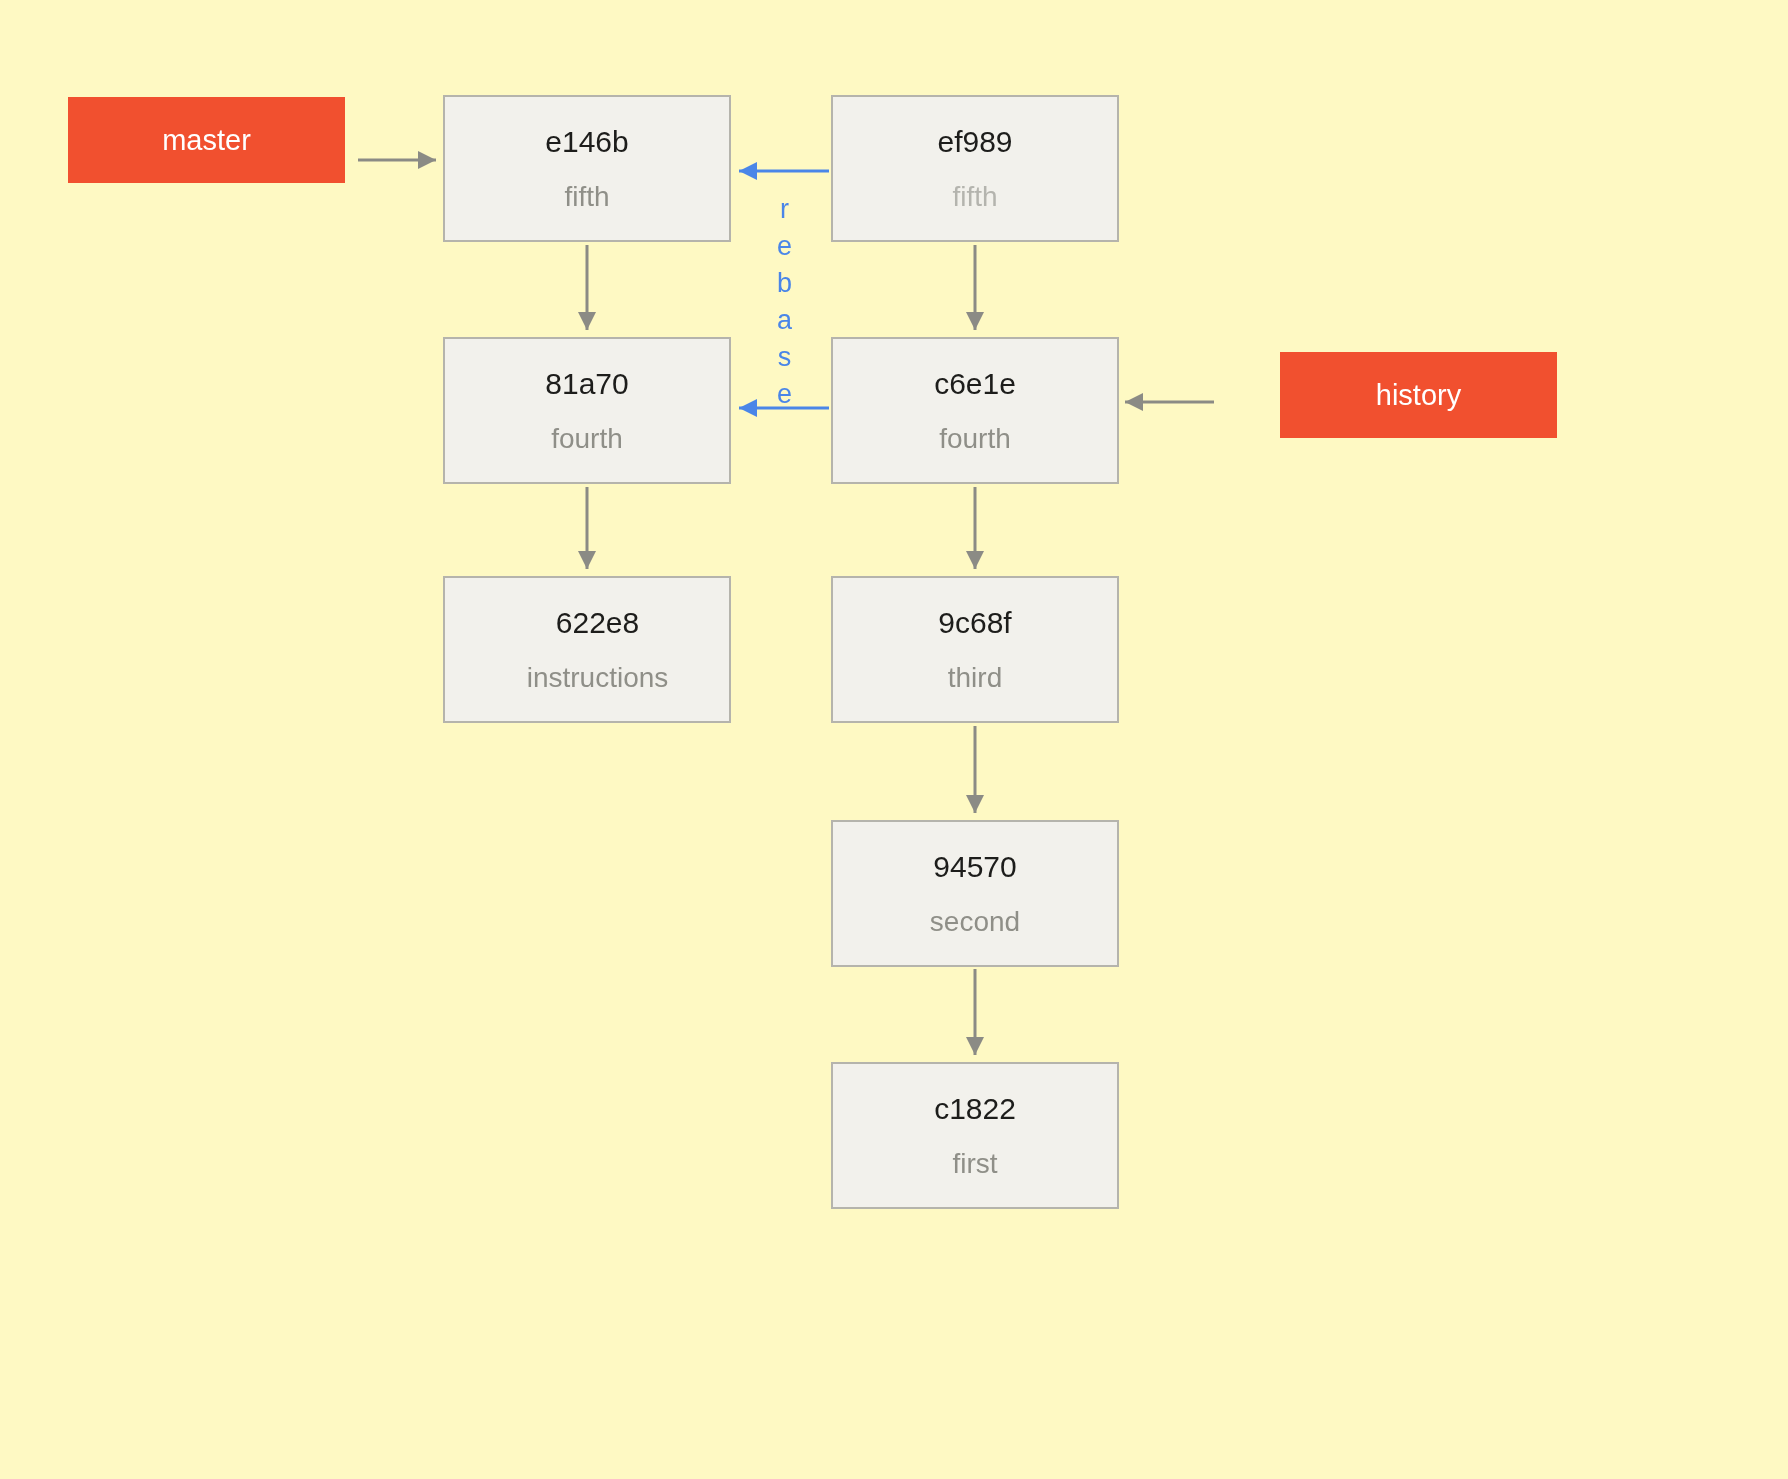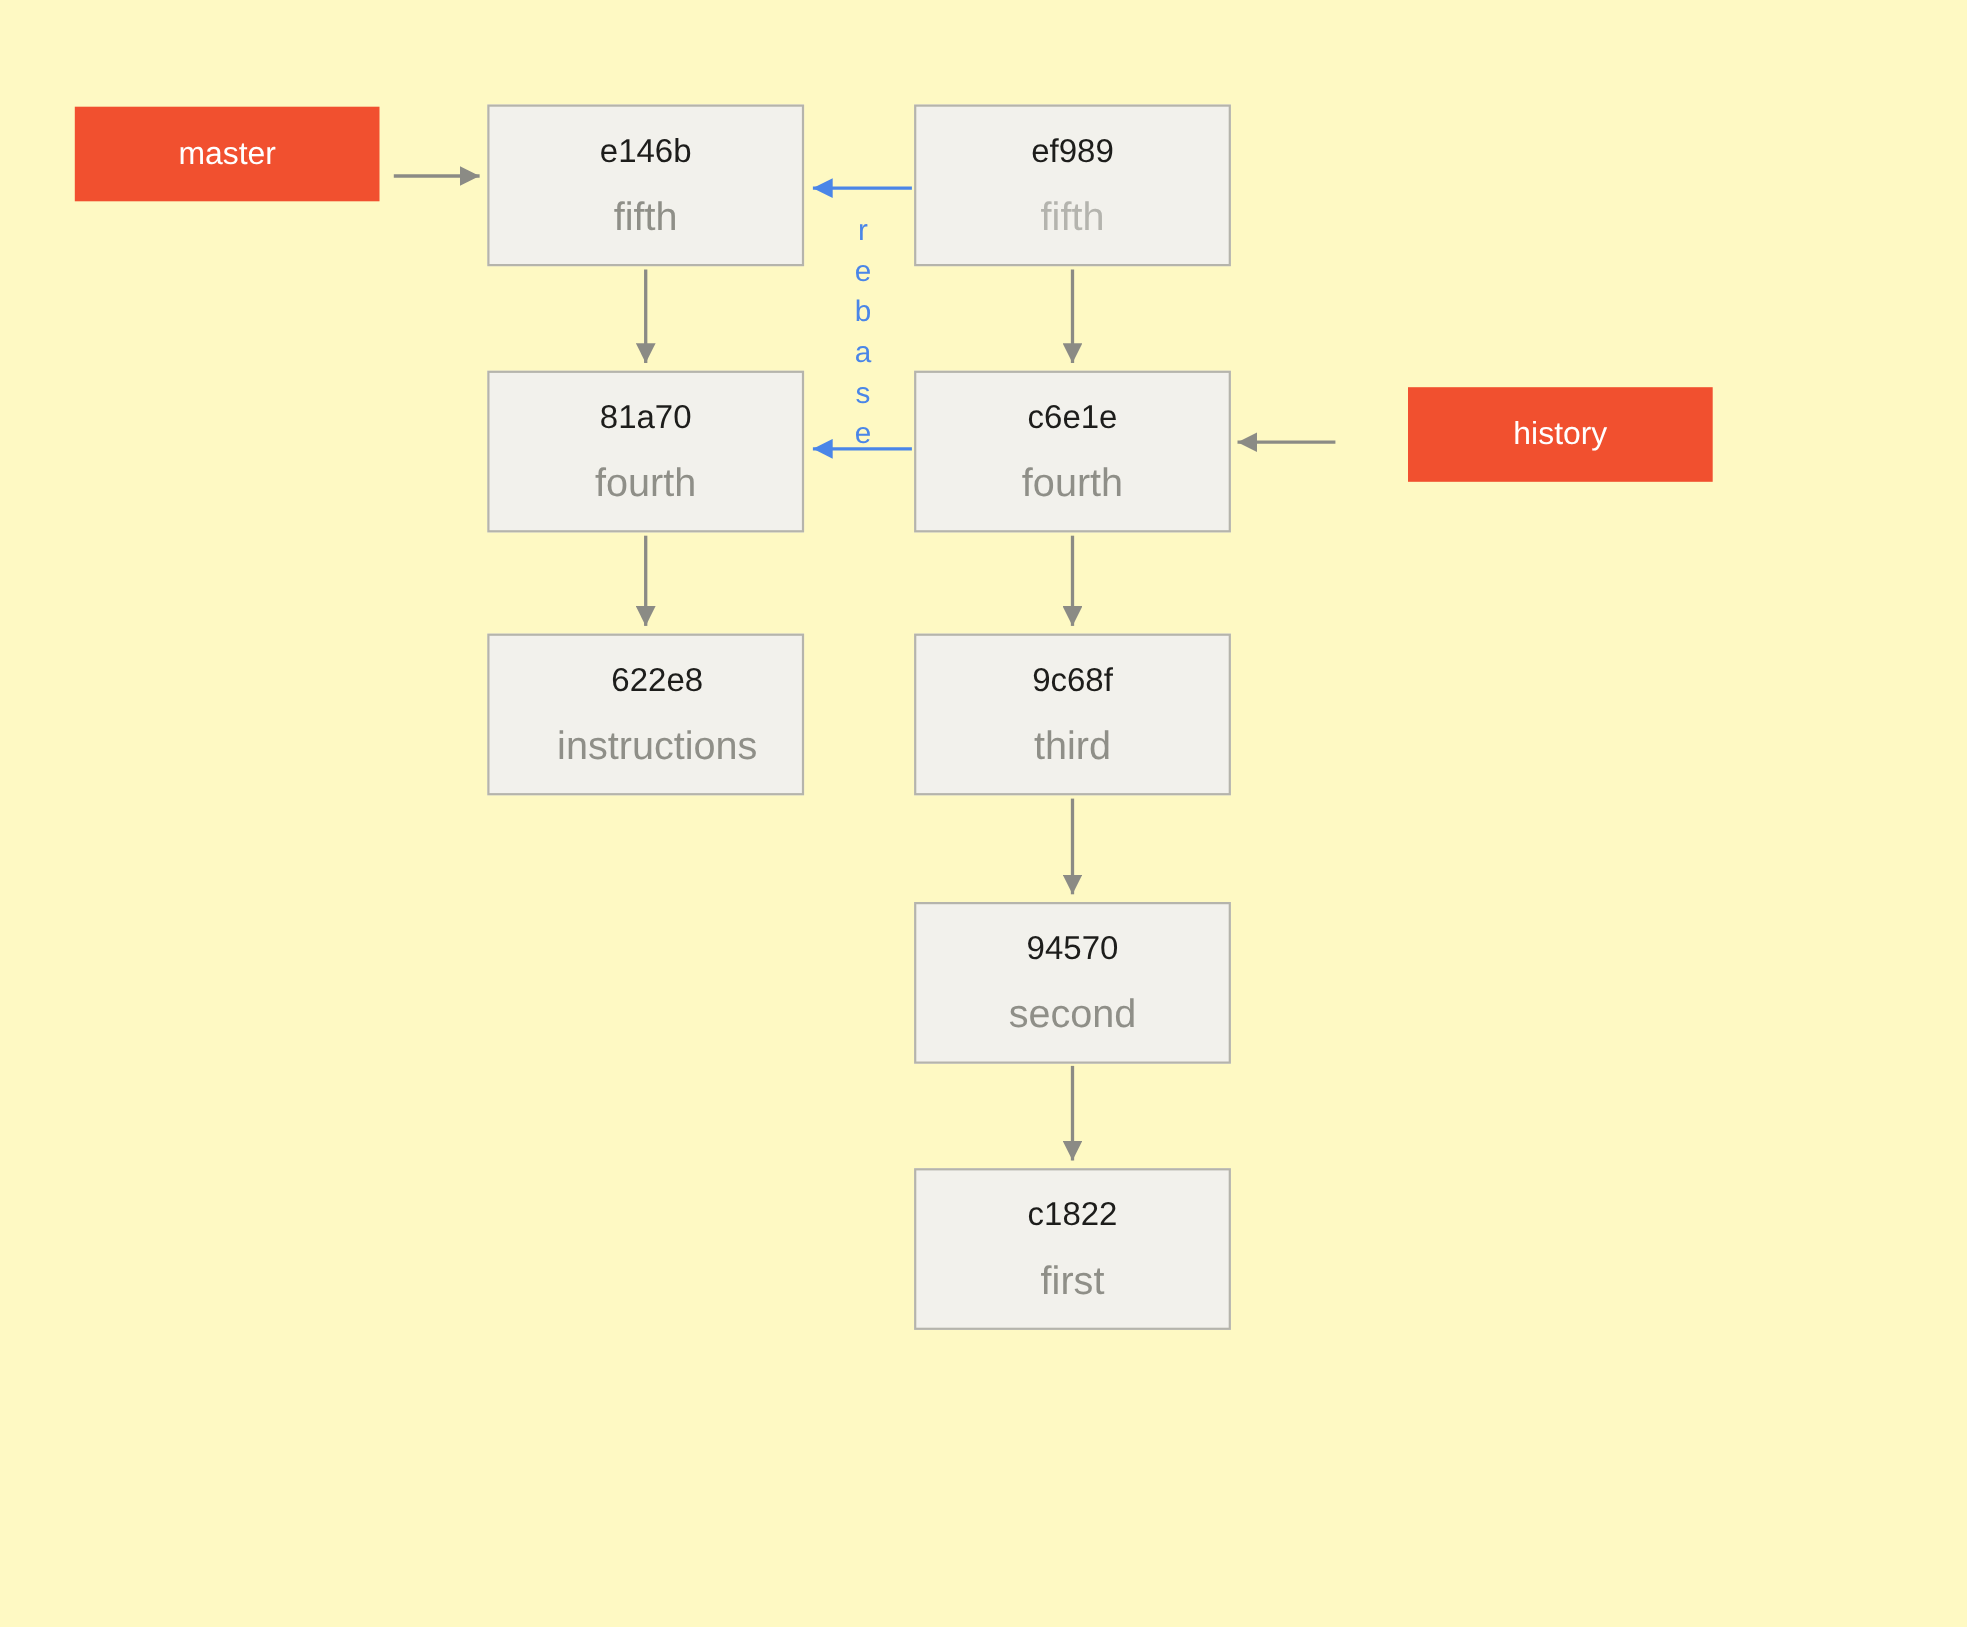--- a/index.html
+++ b/index.html
@@ -37,21 +37,21 @@
     justify-content: center;
     gap: 26px;
   }
   .commit .commit-id {
     font-size: 30px;
     color: #1d1d1b;
     line-height: 1;
     text-align: center;
   }
   .commit .commit-message {
-    font-size: 36px;
+    font-size: 28px;
     color: #8f8f88;
     line-height: 1;
   }
   .commit .commit-message.dimmed {
     color: #b4b4ae;
   }
 
   .branch-label {
     position: absolute;
     width: 277px;

